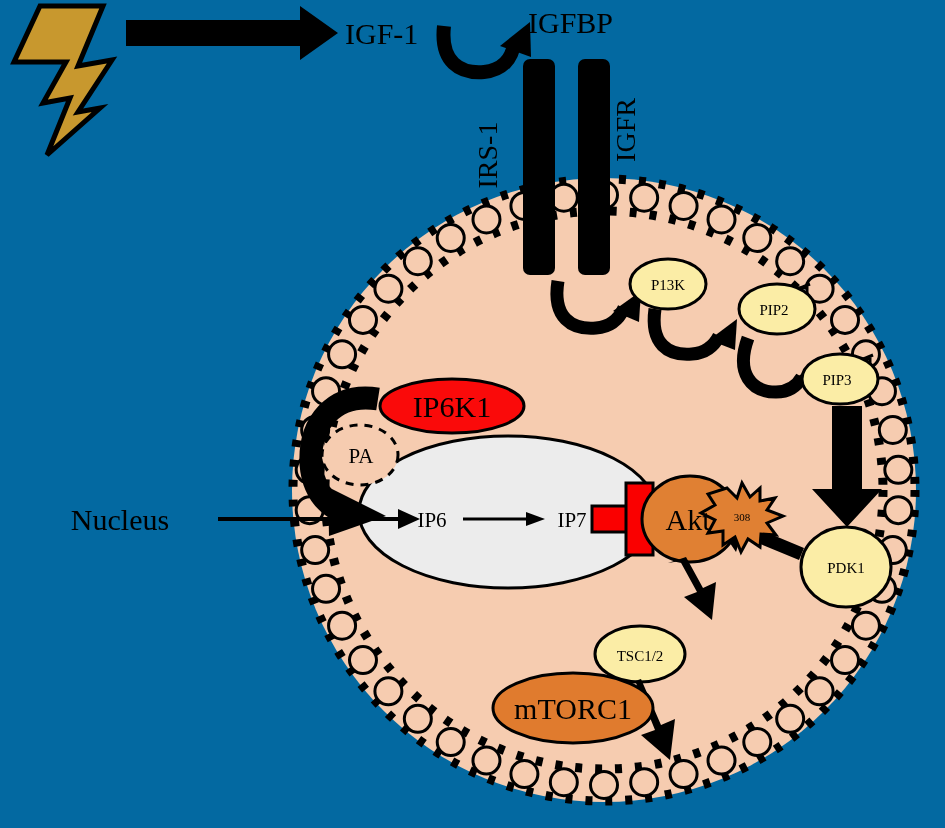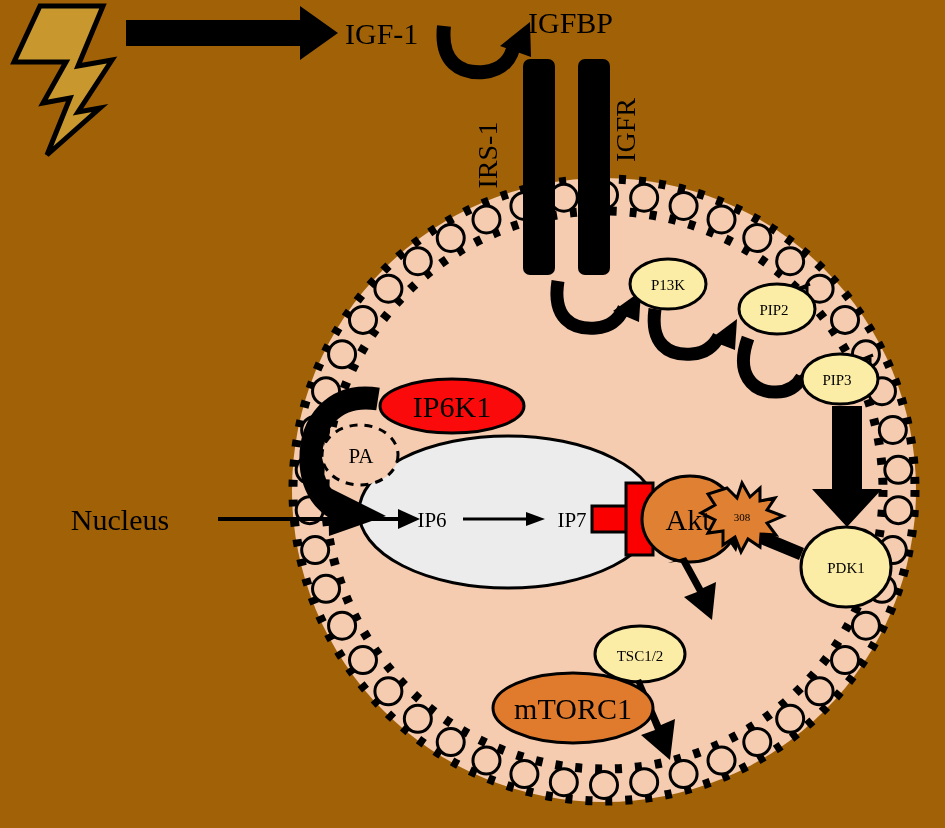--- a/index.html
+++ b/index.html
@@ -11,21 +11,21 @@
   body {
     width: 945px;
     height: 828px;
     font-family: "Liberation Serif", "DejaVu Serif", serif;
     overflow: hidden;
   }
   #figure {
     position: relative;
     width: 945px;
     height: 828px;
-    background: #a16207;
+    background: #0369a1;
   }
   #pathway-svg {
     position: absolute;
     left: 0;
     top: 0;
     width: 945px;
     height: 828px;
     display: block;
   }
   text {

